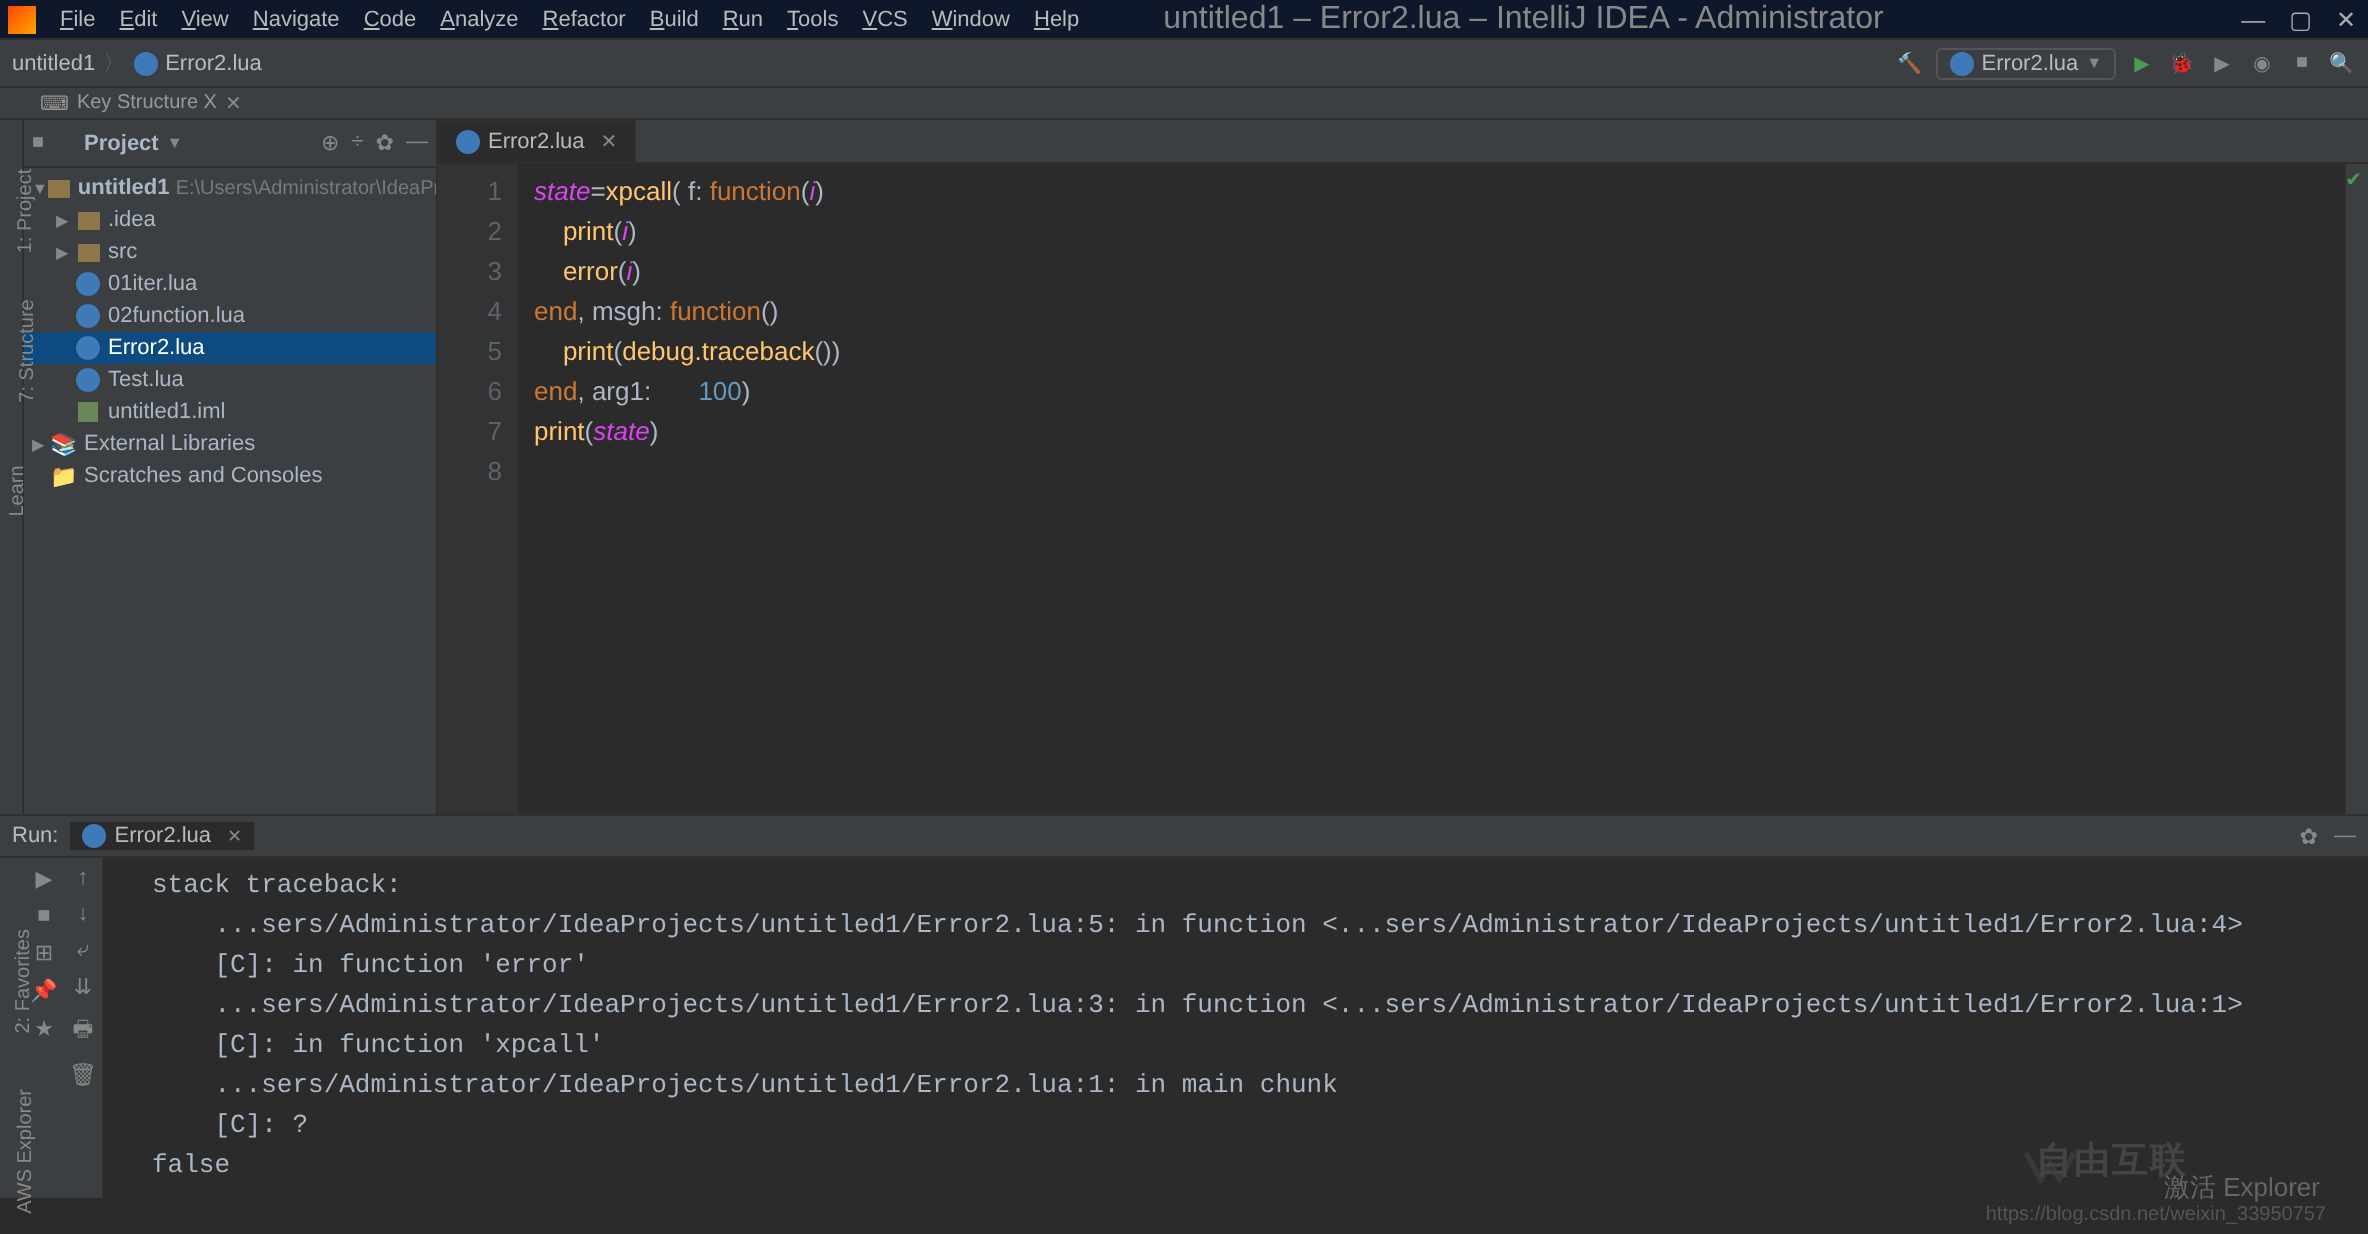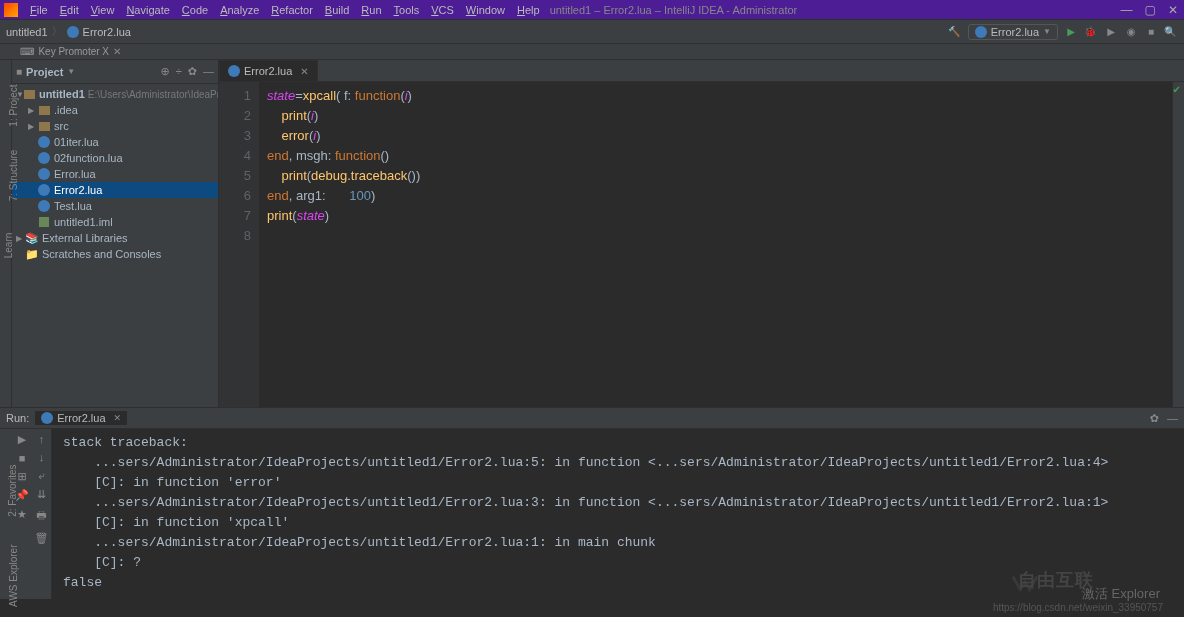--- a/index.html
+++ b/index.html
@@ -1,23 +1,23 @@
 <!DOCTYPE html>
 <html><head>
 <meta charset="utf-8">
 <style>
 * { margin:0; padding:0; box-sizing:border-box; font-family:"Segoe UI",Arial,sans-serif; }
 body { background:#2b2b2b; color:#a9b7c6; width:1184px; height:617px; overflow:hidden; font-size:12px; position:relative; }
 .win-controls { margin-left:auto; display:flex; gap:12px; color:#aaa; padding-right:6px; }
 
 
-.menubar { height:20px; background:#4c1d95; display:flex; align-items:center; padding-left:4px; border-bottom:1px solid #2f2f2f; }
+.menubar { height:20px; background:#0f172a; display:flex; align-items:center; padding-left:4px; border-bottom:1px solid #2f2f2f; }
 .idea-icon { width:14px; height:14px; background:linear-gradient(135deg,#ff4500,#ffa500); margin-right:6px; }
 .menu-item { padding:0 6px; font-size:11px; color:#bbb; cursor:pointer; }
-.menu-title { margin-left:4px; color:#888; font-size:11px; }
+.menu-title { margin-left:36px; color:#888; font-size:16px; }
 
 
 .navbar { height:24px; background:#3c3f41; display:flex; align-items:center; padding:0 6px; border-bottom:1px solid #2f2f2f; }
 .navcrumb { font-size:11px; color:#bbb; display:flex; align-items:center; gap:4px; }
 .lua-icon { width:12px; height:12px; border-radius:50%; background:#3e7ab8; display:inline-block; }
 .nav-right { margin-left:auto; display:flex; align-items:center; gap:6px; }
 .run-config { background:#3c3f41; border:1px solid #555; border-radius:3px; padding:1px 6px; font-size:11px; color:#bbb; display:flex; align-items:center; gap:4px; }
 .tb-icon { width:14px; height:14px; display:inline-flex; align-items:center; justify-content:center; font-size:10px; }
 .green { color:#499c54; }
 .grey { color:#888; }
@@ -32,21 +32,21 @@
 
 .vstrip { width:12px; background:#3c3f41; border-right:1px solid #2f2f2f; position:relative; }
 .vlabel { position:absolute; transform:rotate(-90deg); transform-origin:center; font-size:10px; color:#888; white-space:nowrap; }
 .vl1 { top:40px; left:-8px; }
 .vl2 { top:110px; left:-12px; }
 .vl3 { top:180px; left:-4px; }
 
 
 .project { width:207px; background:#3c3f41; border-right:1px solid #2f2f2f; display:flex; flex-direction:column; }
 .proj-header { height:24px; display:flex; align-items:center; padding:0 4px; border-bottom:1px solid #2f2f2f; }
-.proj-header .title { font-size:11px; font-weight:bold; margin-left:4px; }
+.proj-header .title { font-size:11px; font-weight:bold; margin-left:20px; }
 .proj-header .tools { margin-left:auto; display:flex; gap:6px; color:#888; font-size:11px; }
 .tree { flex:1; overflow:hidden; padding:2px 0; }
 .tree-row { display:flex; align-items:center; height:16px; font-size:11px; padding-left:4px; white-space:nowrap; overflow:hidden; }
 .tree-row.selected { background:#0d4a7f; color:#fff; }
 .tree-row .arrow { width:10px; color:#888; font-size:8px; }
 .tree-row .ficon { width:12px; height:12px; margin-right:4px; display:inline-flex; align-items:center; justify-content:center; }
 .folder-icon { background:#8e774a; width:11px; height:9px; }
 .pad1 { padding-left:16px; }
 .dim { color:#787878; font-size:10px; }
 
@@ -65,21 +65,21 @@
 .green-tick { position:absolute; top:2px; right:3px; color:#499c54; font-size:10px; }
 
 
 .run-header { height:22px; background:#3c3f41; border-top:1px solid #2f2f2f; border-bottom:1px solid #2f2f2f; display:flex; align-items:center; padding:0 6px; font-size:11px; color:#bbb; }
 .run-header .tools { margin-left:auto; display:flex; gap:8px; color:#888; }
 .run-tab { display:flex; align-items:center; gap:4px; background:#2b2b2b; padding:1px 6px; margin-left:6px; }
 .run-body { display:flex; height:170px; background:#2b2b2b; }
 .run-toolcol { width:20px; background:#3c3f41; padding-top:4px; display:flex; flex-direction:column; align-items:center; gap:6px; }
 .run-toolcol2 { width:20px; background:#3c3f41; padding-top:4px; display:flex; flex-direction:column; align-items:center; gap:6px; border-right:1px solid #2f2f2f;}
 .rt-icon { font-size:11px; color:#888; }
-.console { flex:1; font-family:"Consolas","Courier New",monospace; font-size:13px; line-height:20px; padding:4px 11px; white-space:pre; color:#a9b7c6; overflow:hidden; }
+.console { flex:1; font-family:"Consolas","Courier New",monospace; font-size:13px; line-height:20px; padding:4px 24px; white-space:pre; color:#a9b7c6; overflow:hidden; }
 
 
 .vstrip-outer { width:12px; background:#3c3f41; position:relative; }
 .vstrip-outer .vlabel2 { position:absolute; transform:rotate(-90deg) translateX(-50%); font-size:10px; color:#888; white-space:nowrap; }
 
 
 .watermark1 { position:absolute; bottom:14px; right:24px; color:#666; font-size:13px; pointer-events:none; }
 .watermark2 { position:absolute; bottom:4px; right:21px; color:#555; font-size:10px; pointer-events:none; }
 .watermark3 { position:absolute; bottom:25px; right:90px; color:#444; font-size:18px; font-weight:bold; pointer-events:none; letter-spacing:1px;}
 .wx-logo { position:absolute; bottom:20px; right:145px; width:28px; height:28px; pointer-events:none; opacity:0.35; }
@@ -130,21 +130,21 @@
     <span class="tb-icon green">🐞</span>
     <span class="tb-icon grey">▶</span>
     <span class="tb-icon grey">◉</span>
     <span class="tb-icon grey">■</span>
     <span class="tb-icon grey">🔍</span>
   </div>
 </div>
 
 <div class="keyprom">
   <span style="margin-right:4px">⌨</span>
-  <span>Key Promoter X</span>
+  <span>Key Structure X</span>
   <span class="x">✕</span>
 </div>
 
 <div class="main">
   <div class="vstrip">
     <span class="vlabel vl1">1: Project</span>
     <span class="vlabel vl2">7: Structure</span>
     <span class="vlabel vl3">Learn</span>
   </div>
 
@@ -169,23 +169,20 @@
           </span>.idea</div>
         <div class="tree-row pad1"><span class="arrow">▶</span><span class="ficon">
             <span class="folder-icon"></span>
           </span>src</div>
         <div class="tree-row pad1"><span class="arrow"></span><span class="ficon">
             <span class="lua-icon"></span>
           </span>01iter.lua</div>
         <div class="tree-row pad1"><span class="arrow"></span><span class="ficon">
             <span class="lua-icon"></span>
           </span>02function.lua</div>
-        <div class="tree-row pad1"><span class="arrow"></span><span class="ficon">
-            <span class="lua-icon"></span>
-          </span>Error.lua</div>
         <div class="tree-row pad1 selected"><span class="arrow"></span><span class="ficon">
             <span class="lua-icon"></span>
           </span>Error2.lua</div>
         <div class="tree-row pad1"><span class="arrow"></span><span class="ficon">
             <span class="lua-icon"></span>
           </span>Test.lua</div>
         <div class="tree-row pad1"><span class="arrow"></span><span class="ficon">
             <span style="width:10px;height:10px;background:#6a8759"></span>
           </span>untitled1.iml</div>
         <div class="tree-row"><span class="arrow">▶</span><span class="ficon">📚</span>External Libraries</div>

